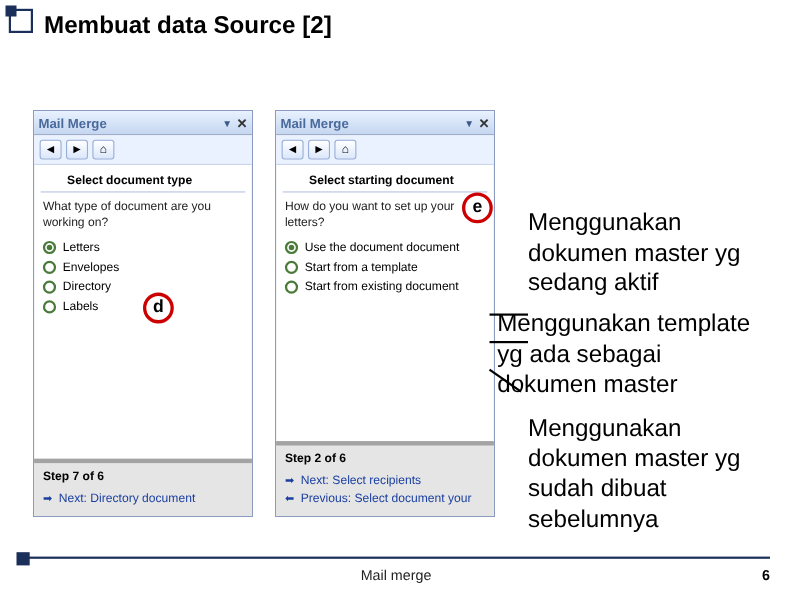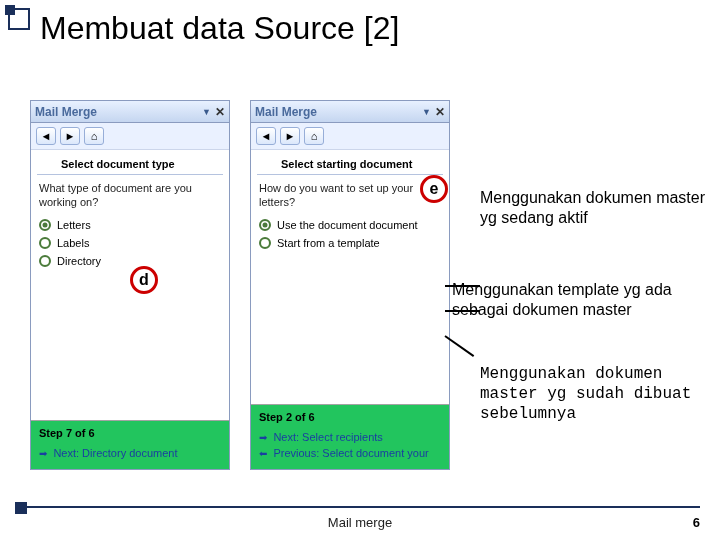--- a/index.html
+++ b/index.html
@@ -24,22 +24,22 @@
     position: relative;
     margin-right: 10px;
   }
   .title-sq-inner {
     width: 10px; height: 10px;
     background: #1a2f5a;
     position: absolute;
     top: -5px; left: -5px;
   }
   h1 {
-    font-size: 32px;
-    font-weight: normal;
+    font-size: 22px;
+    font-weight: bold;
     margin: 10px 0 0 40px;
     color: #000;
   }
   .panel {
     position: absolute;
     width: 200px;
     background: #fff;
     border: 1px solid #8a9bbf;
     font-size: 11px;
   }
@@ -93,48 +93,48 @@
     background: radial-gradient(circle,#fff 55%,#cfe7bf);
     position: relative;
   }
   .radio-outer.selected::after {
     content:""; width:5px; height:5px; background:#4a7a3a; border-radius:50%;
     position:absolute; top:50%; left:50%; transform:translate(-50%,-50%);
   }
   .bottom {
     position:absolute; bottom:0; left:0; right:0;
     padding: 6px 8px 8px 8px;
-    border-top: 1px solid #a3a3a3;
-    background:#22c55e;
+    border-top: 4px solid #a3a3a3;
+    background:#e5e5e5;
     font-size:11px;
   }
   .step-label { font-weight:bold; margin-bottom:6px; }
   .link-row { display:flex; align-items:center; gap:6px; color:#1a3fa0; padding:2px 0;}
   .link-row .arrow { font-size:10px; }
   .callout-circle {
     position:absolute;
     width: 28px; height:28px;
     border: 3px solid #c00;
     border-radius:50%;
     display:flex; align-items:center; justify-content:center;
     background:#fff;
     font-weight:bold; font-size:16px; color:#000;
   }
   .call-d { top: 266px; left: 130px; }
   .call-e { top: 175px; left: 420px; }
   .annot {
     position:absolute;
-    font-size: 16px;
+    font-size: 22px;
     color:#000;
     width: 230px;
     line-height:1.25;
   }
   .annot1 { top: 188px; left: 480px; }
   .annot2 { top: 280px; left: 452px; }
-  .annot3 { top: 364px; left: 480px; font-family: Liberation Mono, monospace; }
+  .annot3 { top: 375px; left: 480px; }
   .connector {
     position:absolute;
     height:2px;
     background:#000;
   }
   .footer-center {
     position:absolute;
     bottom: 10px;
     width:100%;
     text-align:center;
@@ -188,25 +188,29 @@
   <div class="section-head">Select document type</div>
   <div class="rule"></div>
   <div class="body-text">What type of document are you working on?</div>
   <div class="radio-list">
     <div class="radio-item">
         <span class="radio-outer selected"></span>
         <span>Letters</span>
       </div>
     <div class="radio-item">
         <span class="radio-outer"></span>
+        <span>Envelopes</span>
+      </div>
+    <div class="radio-item">
+        <span class="radio-outer"></span>
+        <span>Directory</span>
+      </div>
+    <div class="radio-item">
+        <span class="radio-outer"></span>
         <span>Labels</span>
-      </div>
-    <div class="radio-item">
-        <span class="radio-outer"></span>
-        <span>Directory</span>
       </div>
   </div>
   <div class="bottom">
     <div class="step-label">Step 7 of 6</div>
     <div class="link-row">
         <span class="arrow">➡</span>
         <span>Next: Directory document</span>
       </div>
   </div>
 </div>
@@ -231,20 +235,24 @@
   <div class="body-text">How do you want to set up your letters?</div>
   <div class="radio-list">
     <div class="radio-item">
         <span class="radio-outer selected"></span>
         <span>Use the document document</span>
       </div>
     <div class="radio-item">
         <span class="radio-outer"></span>
         <span>Start from a template</span>
       </div>
+    <div class="radio-item">
+        <span class="radio-outer"></span>
+        <span>Start from existing document</span>
+      </div>
   </div>
   <div class="bottom">
     <div class="step-label">Step 2 of 6</div>
     <div class="link-row">
         <span class="arrow">➡</span>
         <span>Next: Select recipients</span>
       </div>
     <div class="link-row">
         <span class="arrow">⬅</span>
         <span>Previous: Select document your</span>

